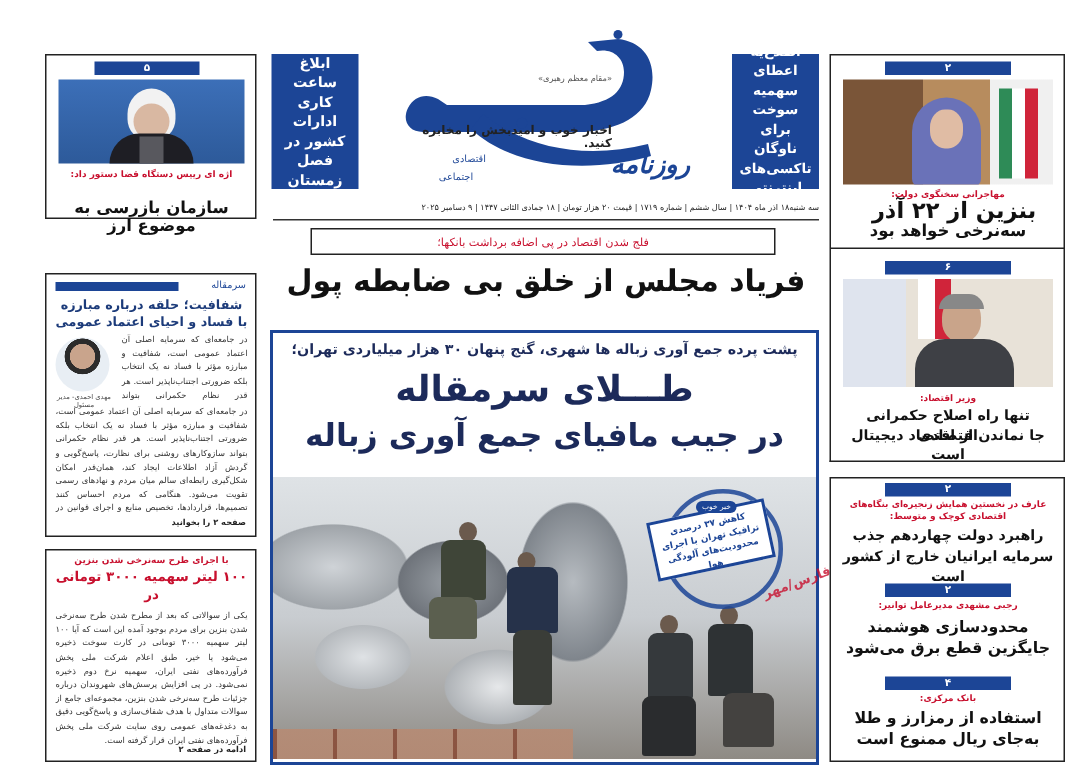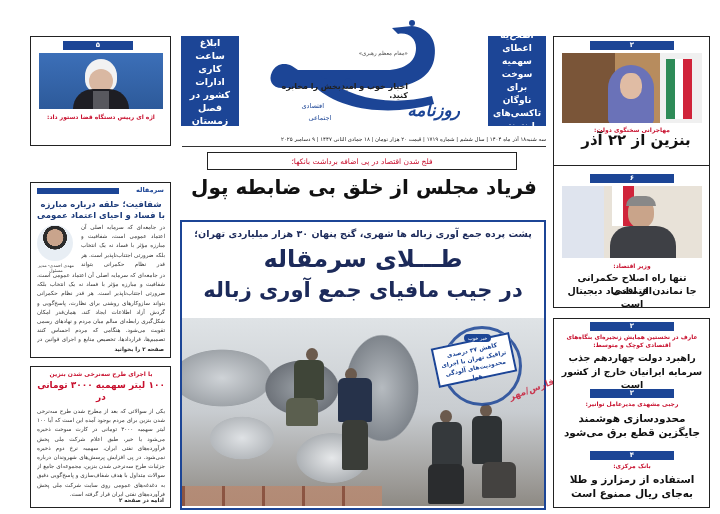--- a/index.html
+++ b/index.html
@@ -50,46 +50,47 @@
   <svg class="mast-logo" viewBox="0 0 200 100">
     <path d="M150 6 C 168 8, 176 22, 172 40 C 168 58, 150 66, 128 68 L 20 68 C 10 68, 6 60, 10 52 C 14 44, 22 42, 30 46 L 36 50 L 128 50 C 146 48, 154 40, 154 28 C 154 18, 146 12, 136 14 L 130 8 Z" fill="#1c4596"></path>
     <path d="M60 56 C 90 80, 130 86, 170 76 L 172 84 C 130 96, 80 92, 52 66 Z" fill="#1c4596"></path>
     <circle cx="150" cy="3" r="3" fill="#1c4596"></circle>
     <circle cx="86" cy="62" r="3.5" fill="#1c4596"></circle>
   </svg>
   <div class="mast-slogan">اخبار خوب و امیدبخش را مخابره کنید.</div>
   <div class="mast-slogan-sub">«مقام معظم رهبری»</div>
   <div class="abs" style="left:360px;top:100px;width:100px;font-size:17px;font-weight:bold;font-style:italic;color:#1c4596;text-align:right;">روزنامه</div>
   <div class="mast-cat" style="left:284px;top:102px;width:40px;text-align:right;">اقتصادی</div>
-  <div class="mast-cat" style="left:300px;top:114px;width:40px;">اجتماعی</div>
+  <div class="mast-cat" style="left:284px;top:114px;width:40px;">اجتماعی</div>
   <div class="dateline">سه شنبه۱۸ آذر ماه ۱۴۰۴ | سال ششم | شماره ۱۷۱۹ | قیمت ۲۰ هزار تومان | ۱۸ جمادی الثانی ۱۴۴۷ | ۹ دسامبر ۲۰۲۵</div>
   <div class="rule" style="left:182px;top:146px;width:364px;"></div>
 </div>
 
 <div class="promo" style="left:181px;top:36px;width:58px;height:90px;">
   <span>ابلاغ ساعت کاری ادارات کشور در فصل زمستان</span>
 </div>
 <div class="promo" style="left:488px;top:36px;width:58px;height:90px;font-size:9px;">
   <span>اطلاع‌یه اعطای سهمیه سوخت برای ناوگان تاکسی‌های اینترنتی</span>
 </div>
 
 <div class="abs box" style="left:30px;top:36px;width:141px;height:110px;">
   <div class="pagebar" style="left:32px;top:4px;width:70px;">۵</div>
   <div class="photo" style="left:8px;top:16px;width:124px;height:56px;background:linear-gradient(180deg,#3c6fb8 0%,#2d5a9a 100%);">
     <div class="abs" style="left:46px;top:6px;width:32px;height:34px;background:#f2f2f2;border-radius:50% 50% 40% 40%;"></div>
     <div class="abs" style="left:50px;top:16px;width:24px;height:24px;background:#d9b8a2;border-radius:50%;"></div>
     <div class="abs" style="left:34px;top:36px;width:56px;height:22px;background:#1e1e24;border-radius:20px 20px 0 0;"></div>
     <div class="abs" style="left:54px;top:38px;width:16px;height:20px;background:#58585e;"></div>
   </div>
   <div class="kicker abs" style="left:6px;top:76px;width:128px;">اژه ای رییس دستگاه قضا دستور داد:</div>
+  <div class="hl abs" style="left:4px;top:96px;width:132px;font-size:11px;line-height:12px;">سازمان بازرسی به موضوع ارز</div>
 </div>
 
 <div class="abs box" style="left:30px;top:182px;width:141px;height:176px;">
   <div class="abs" style="left:6px;top:5px;width:82px;height:6px;background:#1c4596;"></div>
-  <div class="abs" style="right:6px;top:3px;font-size:6.5px;color:#1c4596;font-weight:bold;">سرمقاله</div>
+  <div class="abs" style="right:6px;top:3px;font-size:6.5px;color:#1c4596;font-weight:normal;">سرمقاله</div>
   <div class="hl abs" style="left:4px;top:16px;width:132px;font-size:8.5px;line-height:11px;color:#1c3b7a;">شفافیت؛ حلقه درباره مبارزه</div>
   <div class="hl abs" style="left:4px;top:27px;width:132px;font-size:8.5px;line-height:11px;color:#1c3b7a;">با فساد و احیای اعتماد عمومی</div>
   <div class="abs" style="left:6px;top:42px;width:36px;height:36px;border-radius:50%;background:radial-gradient(circle at 50% 35%,#c9a48c 0 28%,#2b2b2b 29% 40%,#e8eef4 41% 100%);"></div>
   <div class="abs" style="left:2px;top:80px;width:46px;font-size:4.5px;color:#444;text-align:center;">مهدی احمدی- مدیر مسئول</div>
   <div class="abs body-text" style="left:50px;top:40px;width:84px;height:46px;overflow:hidden;">در جامعه‌ای که سرمایه اصلی آن اعتماد عمومی است، شفافیت و مبارزه مؤثر با فساد نه یک انتخاب بلکه ضرورتی اجتناب‌ناپذیر است. هر قدر نظام حکمرانی بتواند سازوکارهای روشنی برای نظارت، پاسخ‌گویی و گردش آزاد اطلاعات ایجاد کند، همان‌قدر امکان شکل‌گیری رابطه‌ای سالم میان مردم و نهادهای رسمی تقویت می‌شود. هنگامی که مردم احساس کنند تصمیم‌ها، قراردادها، تخصیص منابع و اجرای قوانین در فضایی روشن و قابل بررسی انجام می‌شود، نه‌تنها انگیزه مشارکت بیشتر می‌شود بلکه در مواجهه با بحران‌ها نیز تاب‌آوری جامعه افزایش می‌یابد. برعکس، هر جا ابهام، پنهان‌کاری و تبعیض نفوذ کند...</div>
   <div class="abs body-text" style="left:6px;top:88px;width:128px;height:72px;overflow:hidden;">در جامعه‌ای که سرمایه اصلی آن اعتماد عمومی است، شفافیت و مبارزه مؤثر با فساد نه یک انتخاب بلکه ضرورتی اجتناب‌ناپذیر است. هر قدر نظام حکمرانی بتواند سازوکارهای روشنی برای نظارت، پاسخ‌گویی و گردش آزاد اطلاعات ایجاد کند، همان‌قدر امکان شکل‌گیری رابطه‌ای سالم میان مردم و نهادهای رسمی تقویت می‌شود. هنگامی که مردم احساس کنند تصمیم‌ها، قراردادها، تخصیص منابع و اجرای قوانین در فضایی روشن و قابل بررسی انجام می‌شود، نه‌تنها انگیزه مشارکت بیشتر می‌شود بلکه در مواجهه با بحران‌ها نیز تاب‌آوری جامعه افزایش می‌یابد. برعکس، هر جا ابهام، پنهان‌کاری و تبعیض نفوذ کند...</div>
   <div class="abs" style="right:6px;top:163px;font-size:5.5px;font-weight:bold;color:#222;">صفحه ۲ را بخوانید</div>
 </div>
 
 <div class="abs box" style="left:30px;top:366px;width:141px;height:142px;">
@@ -141,20 +142,21 @@
 
 <div class="abs box" style="left:553px;top:36px;width:157px;height:130px;">
   <div class="pagebar" style="left:36px;top:4px;width:84px;">۲</div>
   <div class="photo" style="left:8px;top:16px;width:140px;height:70px;background:linear-gradient(90deg,#7a5538 0 38%,#b78c5e 38% 70%,#f0f0f0 70% 100%);">
     <div class="abs" style="right:10px;top:6px;width:26px;height:60px;background:linear-gradient(90deg,#2e8b57 0 33%,#ffffff 33% 66%,#d0243a 66%);"></div>
     <div class="abs" style="left:46px;top:12px;width:46px;height:60px;background:#6a72b8;border-radius:24px 24px 6px 6px;"></div>
     <div class="abs" style="left:58px;top:20px;width:22px;height:26px;background:#e0bca4;border-radius:45%;"></div>
   </div>
   <div class="kicker abs" style="left:6px;top:89px;width:144px;">مهاجرانی سخنگوی دولت:</div>
   <div class="hl abs" style="left:8px;top:97px;width:148px;font-size:15px;line-height:13px;">بنزین از ۲۲ آذر</div>
+  <div class="hl abs" style="left:4px;top:110px;width:148px;font-size:11px;line-height:13px;">سه‌نرخی خواهد بود</div>
 </div>
 
 <div class="abs box" style="left:553px;top:166px;width:157px;height:142px;border-top:none;">
   <div class="pagebar" style="left:36px;top:8px;width:84px;">۶</div>
   <div class="photo" style="left:8px;top:20px;width:140px;height:72px;background:linear-gradient(90deg,#dfe4ee 0 30%,#e8e2d8 30% 100%);">
     <div class="abs" style="left:50px;top:0;width:22px;height:40px;background:linear-gradient(90deg,#ffffff 0 50%,#d0243a 50%);"></div>
     <div class="abs" style="left:66px;top:12px;width:26px;height:30px;background:#c9a48a;border-radius:45%;"></div>
     <div class="abs" style="left:64px;top:10px;width:30px;height:10px;background:#888;border-radius:12px 12px 0 0;"></div>
     <div class="abs" style="left:48px;top:40px;width:66px;height:34px;background:#3e4045;border-radius:20px 20px 0 0;"></div>
   </div>

